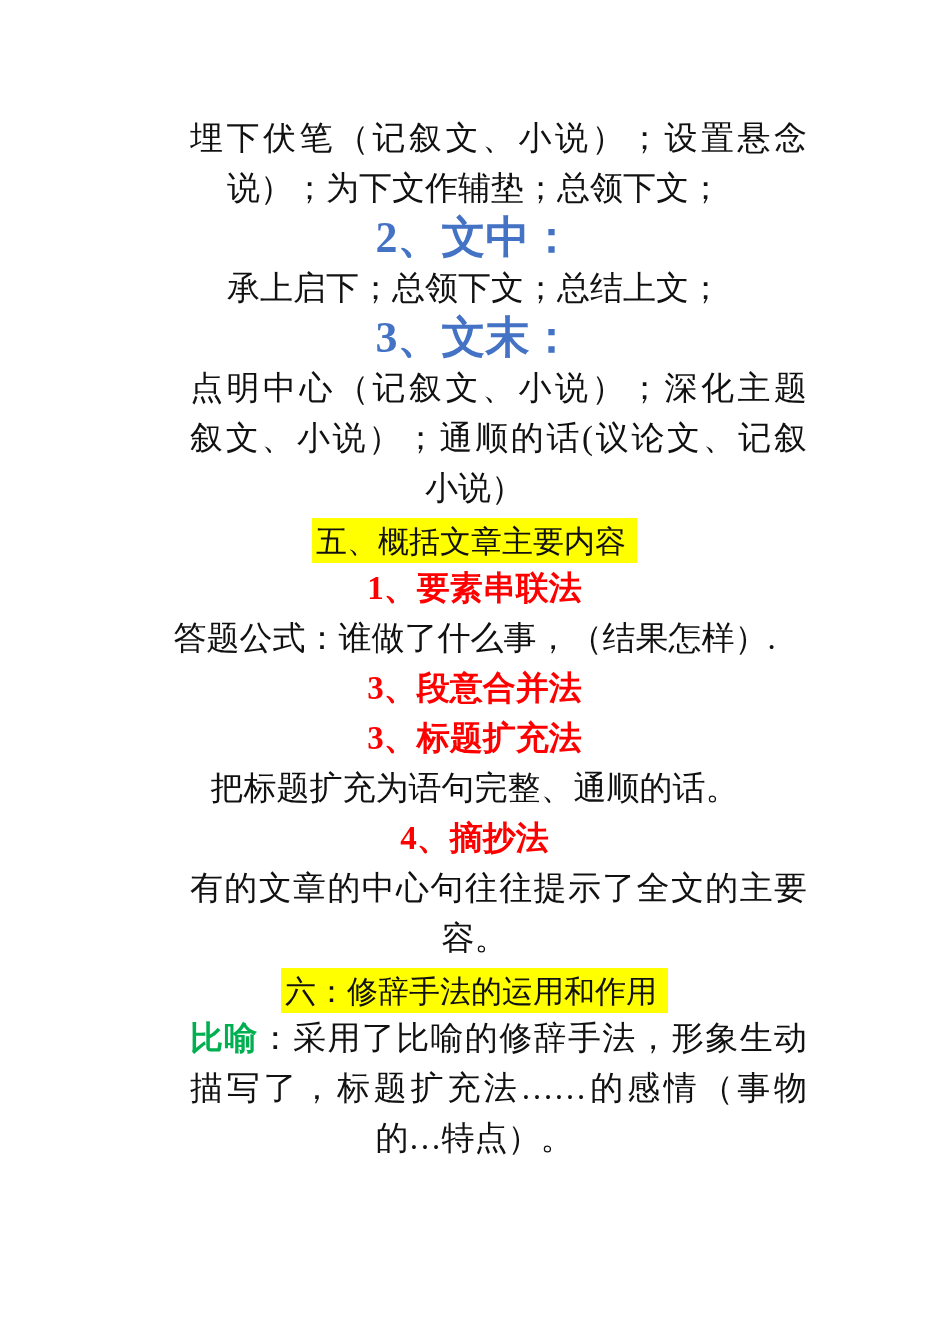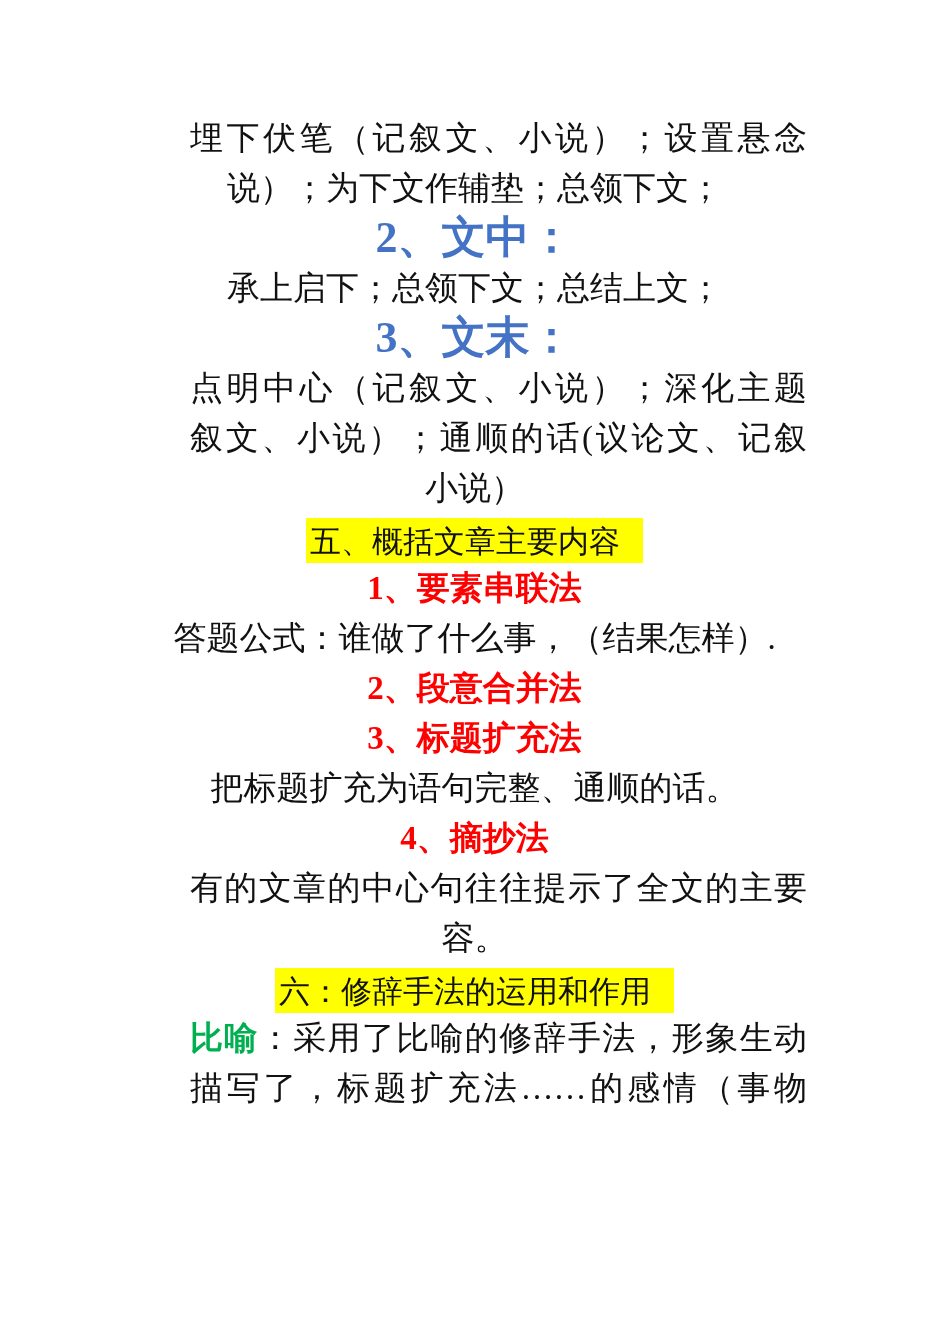--- a/index.html
+++ b/index.html
@@ -32,21 +32,21 @@
     text-justify:inter-character;
     margin-left:48px;
   }
   .h-blue{color:var(--blue);font-weight:bold;font-size:44px;}
   .h-red{color:var(--red);font-weight:bold;font-size:33px;}
   .hl{
     display:inline-block;
     background:var(--highlight);
     height:47px;line-height:47px;
     font-size:31px;
-    padding:0 23px 0 4px;
+    padding:0 11px 0 4px;
     vertical-align:middle;
     color:var(--body);
   }
   .green{color:var(--green);font-weight:bold;}
 </style>
 </head>
 <body>
 
 <div class="doc">
 
@@ -62,28 +62,29 @@
   <div class="line body j">点明中心（记叙文、小说）；深化主题（记</div>
   <div class="line body j">叙文、小说）；通顺的话(议论文、记叙文、</div>
   <div class="line body">小说）</div>
 
   <div class="line"><span class="hl">五、概括文章主要内容</span></div>
 
   <div class="line h-red">1、要素串联法</div>
 
   <div class="line body">答题公式：谁做了什么事，（结果怎样）.</div>
 
-  <div class="line h-red">2、段意合并法</div>
+  <div class="line h-red">3、段意合并法</div>
   <div class="line h-red">3、标题扩充法</div>
 
   <div class="line body">把标题扩充为语句完整、通顺的话。</div>
 
   <div class="line h-red">4、摘抄法</div>
 
   <div class="line body j">有的文章的中心句往往提示了全文的主要</div>
   <div class="line body">容。</div>
 
   <div class="line"><span class="hl">六：修辞手法的运用和作用</span></div>
 
   <div class="line body j"><span class="green">比喻</span><span>：采用了比喻的修辞手法，形象生动</span></div>
   <div class="line body j">描写了，标题扩充法……的感情（事物</div>
+  <div class="line body">的…特点）。</div>
 
 </div>
 
 </body></html>

